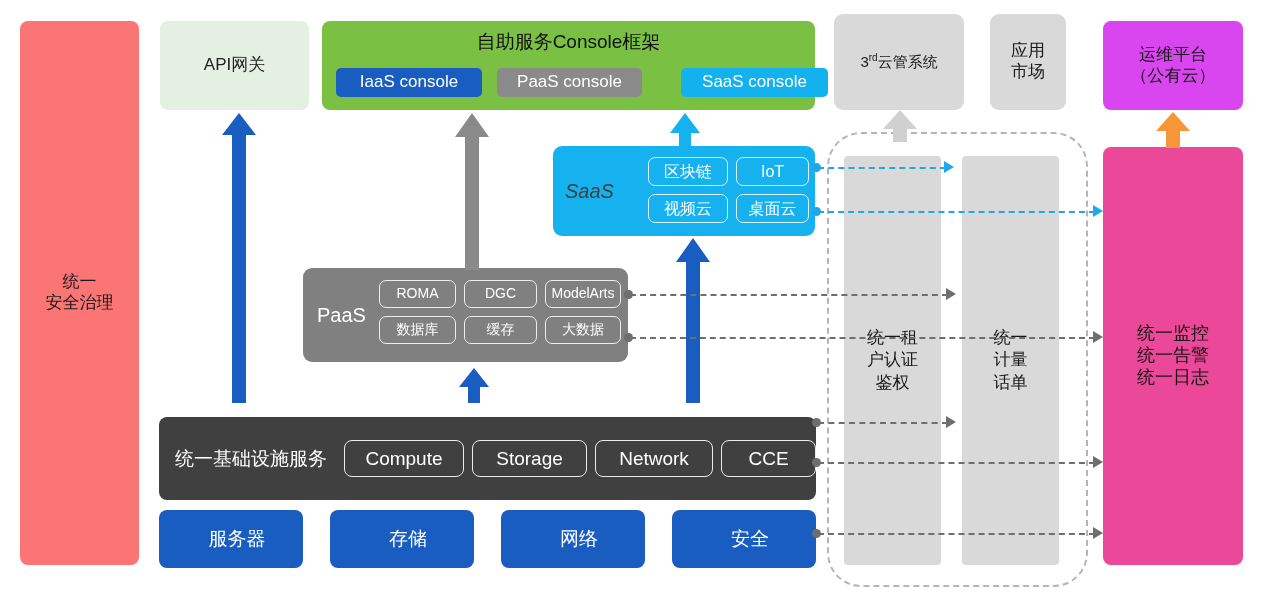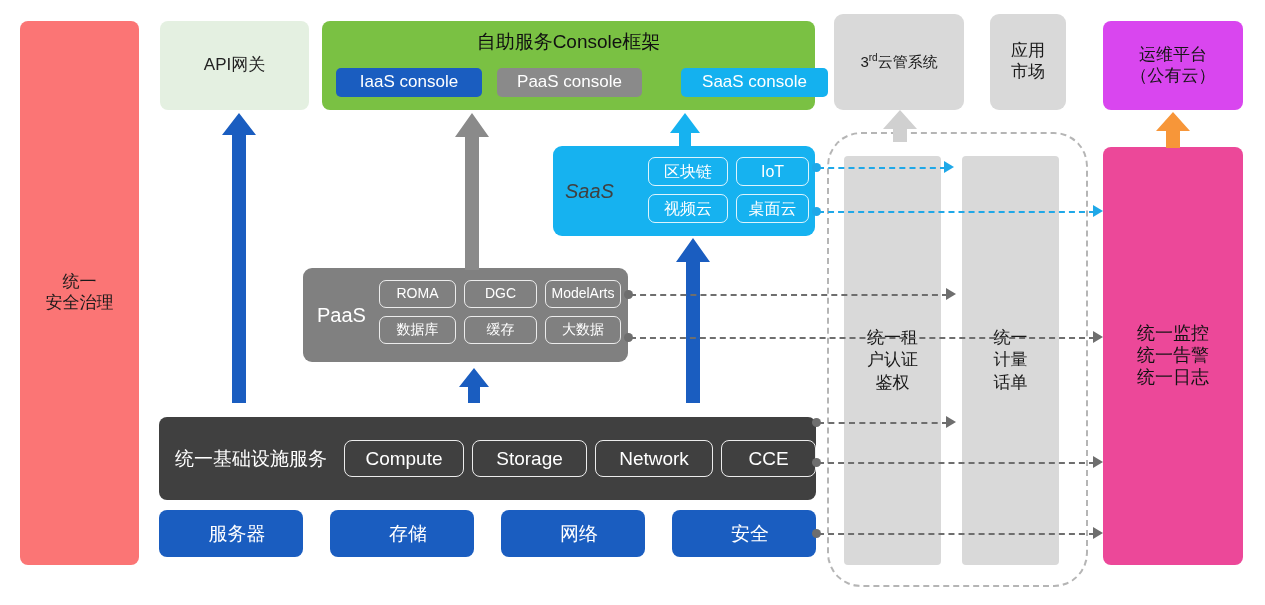--- a/index.html
+++ b/index.html
@@ -176,21 +176,21 @@
     color:#ffffff; font-size:19px;
     box-sizing:border-box;
   }
   .infra-1{left:185px; width:120px;}
   .infra-2{left:313px; width:115px;text-align:center;}
   .infra-3{left:436px; width:118px;}
   .infra-4{left:562px; width:95px;}
 
   
   .panel-bottom{
-    top:510px; height:47px;
+    top:510px; height:58px;
     background:#1A5DC0; color:#ffffff; font-size:19px;
     border-radius:8px;
     padding-left:12px;
   }
   .bot-1{left:159px; width:144px;}
   .bot-2{left:330px; width:144px;}
   .bot-3{left:501px; width:144px;}
   .bot-4{left:672px; width:144px;}
 
   

